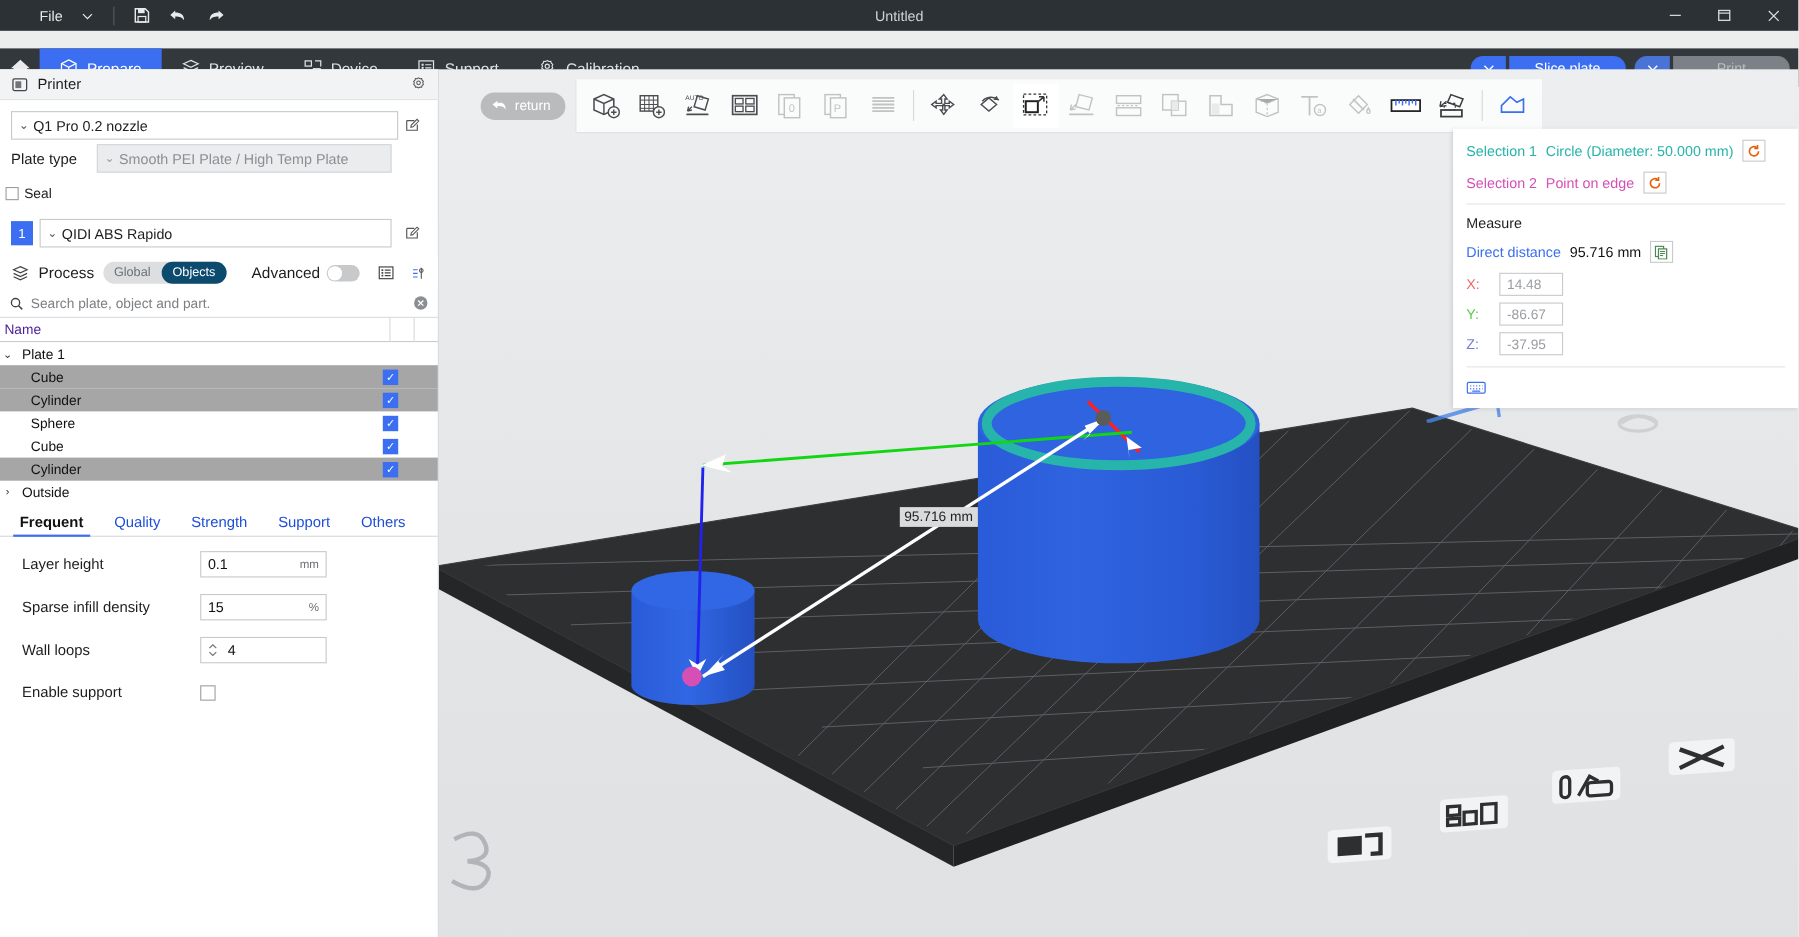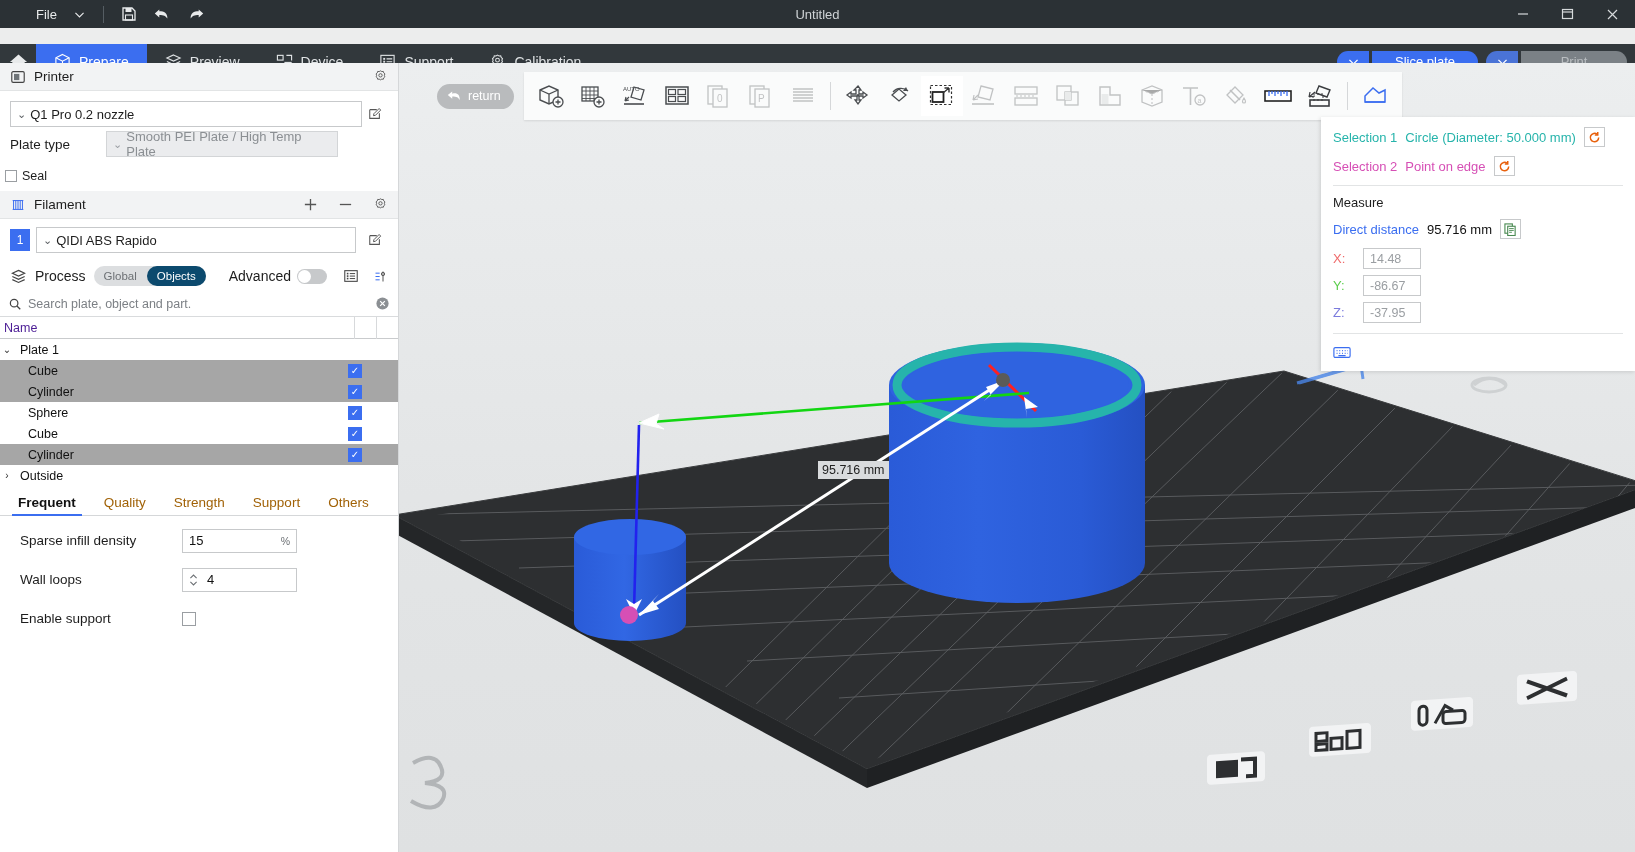--- a/index.html
+++ b/index.html
@@ -82,21 +82,21 @@
   .combo {
     height: 26px; border: 1px solid #c7c9cb; background: #fff;
     display: flex; align-items: center; padding: 0 6px; gap: 4px;
     font-size: 13px; color: #1d1d1d; flex: 1; min-width: 0;
   }
   .combo.ro { background: #ebecee; color: #8b8f93; border-color: #d3d5d7; }
   .chev { color: #5a5e62; font-size: 11px; line-height: 1; }
   .combo.ro .chev { color: #9a9ea2; }
   .edit-ico { width: 26px; display: flex; align-items: center; justify-content: center; }
 
-  .field-row { display: flex; align-items: center; gap: 24px; padding: 0 10px 0 10px; }
+  .field-row { display: flex; align-items: center; gap: 6px; padding: 0 10px 0 10px; }
   .field-label { font-size: 13.5px; color: #1d1d1d; width: 72px; }
 
   .seal-row { display: flex; align-items: center; gap: 5px; padding: 4px 0 4px 2px; }
   .cb {
     width: 12px; height: 12px; border: 1px solid #9a9ea2; background: #fff; display: inline-block;
   }
   .seal-row span { font-size: 12.5px; color: #1d1d1d; }
 
   .fil-row { display: flex; align-items: center; gap: 6px; padding: 8px 10px; }
   .fil-num {
@@ -155,21 +155,21 @@
     width: 14px; height: 14px; background: #3b6ef0; color: #fff;
     display: flex; align-items: center; justify-content: center; font-size: 10px;
     margin-right: 30px;
   }
 
   .ptabs {
     display: flex; align-items: flex-end; gap: 0; border-bottom: 1px solid #d5d7d9;
     padding: 6px 4px 0 4px; height: 30px;
   }
   .ptab {
-    font-size: 13.5px; color: #a16207; padding: 0 14px 5px 14px; position: relative;
+    font-size: 13.5px; color: #1d4ed8; padding: 0 14px 5px 14px; position: relative;
   }
   .ptab.on { color: #111; font-weight: bold; }
   .ptab.on::after {
     content: ""; position: absolute; left: 8px; right: 8px; bottom: -1px; height: 2px; background: #3b6ef0;
   }
 
   .param {
     display: flex; align-items: center; height: 29px; margin-top: 10px; padding-left: 20px;
   }
   .param .plbl { font-size: 13.5px; color: #1d1d1d; width: 162px; }
@@ -417,45 +417,20 @@
       <div class="edit-ico"></div>
     </div>
 
     <div style="padding:8px 0 4px 3px;">
       <div class="seal-row">
         <span class="cb"></span>
         <span>Seal</span>
       </div>
     </div>
 
-    <div class="sect-head">
-      <span class="ico">
-        <svg width="16" height="16" viewBox="0 0 18 18">
-            <path d="M4 4v10M6.5 4v10M9 4v10M11.5 4v10M14 4v10" stroke="#3b6ef0" stroke-width="1.1"></path>
-            <path d="M3 4h12M3 14h12" stroke="#3b6ef0" stroke-width="1.1"></path>
-          </svg>
-      </span>
-      <span class="title">Filament</span>
-      <span class="act" style="margin-right:12px;">
-        <svg width="15" height="15" viewBox="0 0 16 16">
-            <path d="M8 2v12M2 8h12" stroke="#555" stroke-width="1.4"></path>
-          </svg>
-      </span>
-      <span class="act" style="margin-right:12px;">
-        <svg width="15" height="15" viewBox="0 0 16 16">
-            <path d="M2 8h12" stroke="#555" stroke-width="1.4"></path>
-          </svg>
-      </span>
-      <span class="act">
-        <svg width="15" height="15" viewBox="0 0 18 18">
-            <path d="M9 2.2l1.6.9 1.8-.2.5 1.8 1.4 1.2-.7 1.7.7 1.7-1.4 1.2-.5 1.8-1.8-.2L9 13l-1.6-.9-1.8.2-.5-1.8L3.7 9.3l.7-1.7-.7-1.7 1.4-1.2.5-1.8 1.8.2z" fill="none" stroke="#555" stroke-width="1.1"></path>
-            <circle cx="9" cy="7.6" r="2" fill="none" stroke="#555" stroke-width="1.1"></circle>
-          </svg>
-      </span>
-    </div>
 
     <div class="fil-row">
       <div class="fil-num">1</div>
       <div class="combo">
         <span class="chev">⌄</span>
         <span>QIDI ABS Rapido</span>
       </div>
       <div class="edit-ico">
         <svg width="14" height="14" viewBox="0 0 16 16">
             <path d="M2 3h8M2 3v10h11V7" fill="none" stroke="#555" stroke-width="1.2"></path>
@@ -555,20 +530,27 @@
 
     <div class="ptabs">
       <div class="ptab on">Frequent</div>
       <div class="ptab">Quality</div>
       <div class="ptab">Strength</div>
       <div class="ptab">Support</div>
       <div class="ptab">Others</div>
     </div>
 
     <div>
+      <div class="param">
+        <span class="plbl">Layer height</span>
+        <div class="pval">
+          <span>0.1</span>
+          <span class="unit">mm</span>
+        </div>
+      </div>
       <div class="param">
         <span class="plbl">Sparse infill density</span>
         <div class="pval">
           <span>15</span>
           <span class="unit">%</span>
         </div>
       </div>
       <div class="param">
         <span class="plbl">Wall loops</span>
         <div class="pval">

